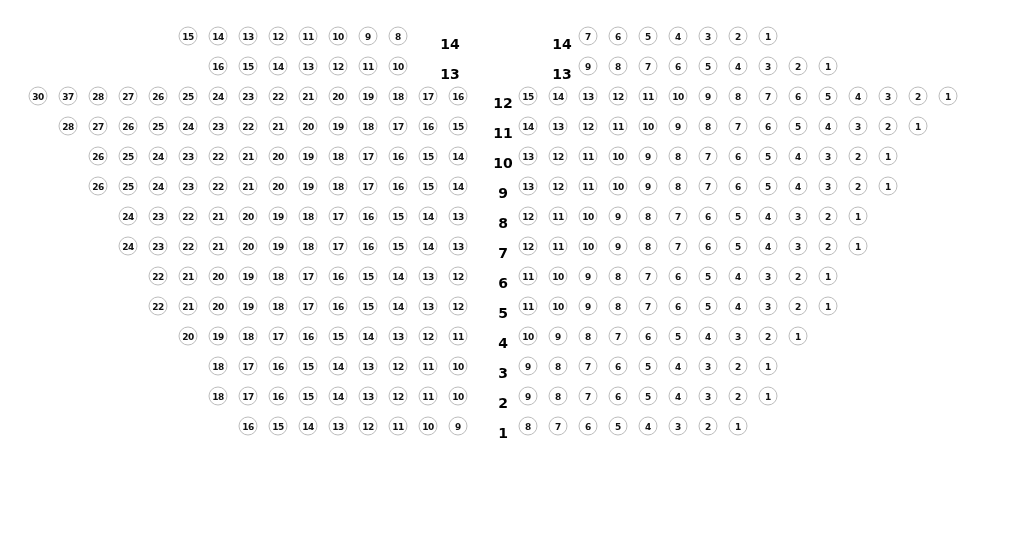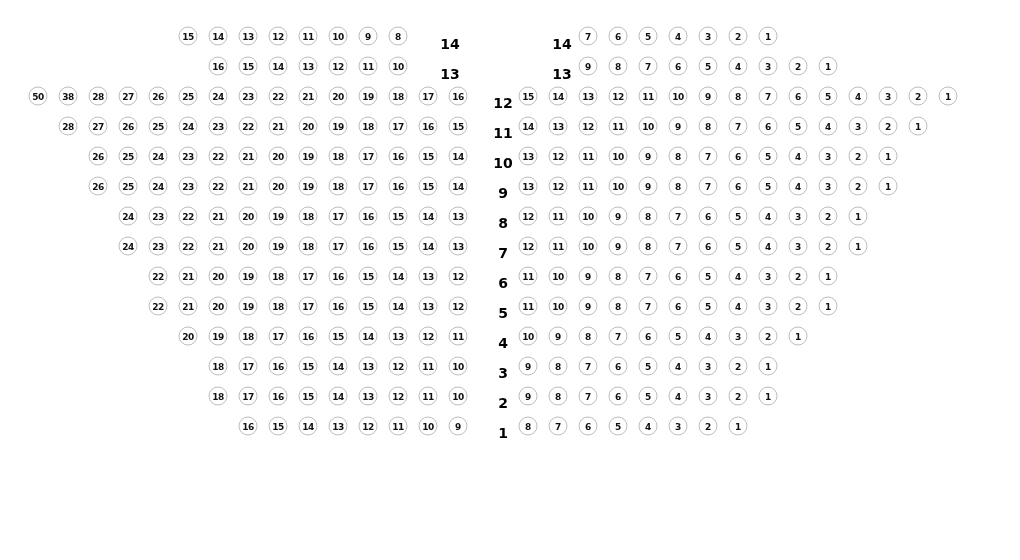--- a/index.html
+++ b/index.html
@@ -76,22 +76,22 @@
     <div class="seat" style="left: 588px; top: 66px;">9</div>
     <div class="seat" style="left: 618px; top: 66px;">8</div>
     <div class="seat" style="left: 648px; top: 66px;">7</div>
     <div class="seat" style="left: 678px; top: 66px;">6</div>
     <div class="seat" style="left: 708px; top: 66px;">5</div>
     <div class="seat" style="left: 738px; top: 66px;">4</div>
     <div class="seat" style="left: 768px; top: 66px;">3</div>
     <div class="seat" style="left: 798px; top: 66px;">2</div>
     <div class="seat" style="left: 828px; top: 66px;">1</div>
     <div class="row-label" style="left: 503px; top: 103px;">12</div>
-    <div class="seat" style="left: 38px; top: 96px;">50</div>
-    <div class="seat" style="left: 68px; top: 96px;">38</div>
+    <div class="seat" style="left: 38px; top: 96px;">30</div>
+    <div class="seat" style="left: 68px; top: 96px;">37</div>
     <div class="seat" style="left: 98px; top: 96px;">28</div>
     <div class="seat" style="left: 128px; top: 96px;">27</div>
     <div class="seat" style="left: 158px; top: 96px;">26</div>
     <div class="seat" style="left: 188px; top: 96px;">25</div>
     <div class="seat" style="left: 218px; top: 96px;">24</div>
     <div class="seat" style="left: 248px; top: 96px;">23</div>
     <div class="seat" style="left: 278px; top: 96px;">22</div>
     <div class="seat" style="left: 308px; top: 96px;">21</div>
     <div class="seat" style="left: 338px; top: 96px;">20</div>
     <div class="seat" style="left: 368px; top: 96px;">19</div>

